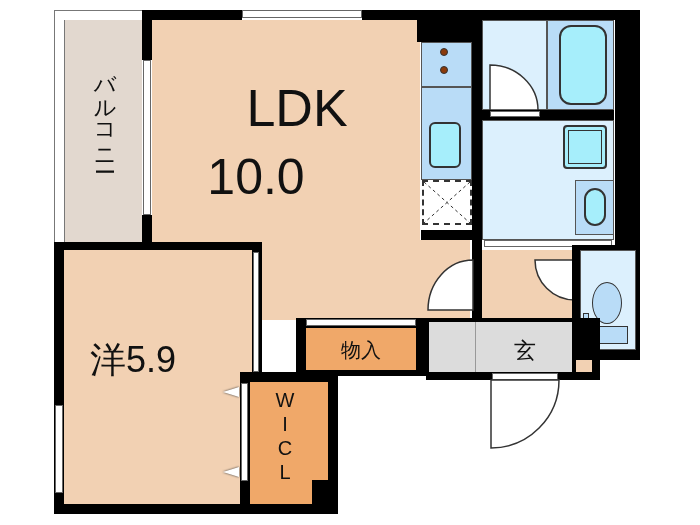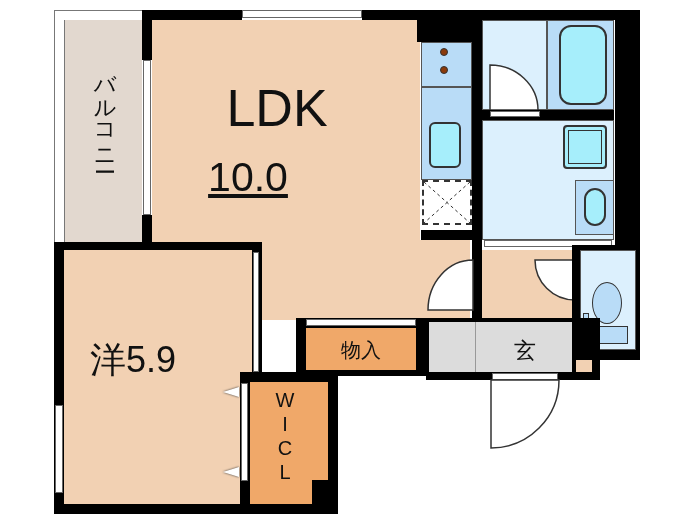--- a/index.html
+++ b/index.html
@@ -27,22 +27,22 @@
 <div class="abs wall" style="left:142px;top:10px;width:100px;height:10px;"></div>
 <div class="abs win" style="left:242px;top:10px;width:120px;height:8px;"></div>
 <div class="abs wall" style="left:362px;top:10px;width:278px;height:10px;"></div>
 <div class="abs wall" style="left:615px;top:10px;width:25px;height:235px;"></div>
 <div class="abs wall" style="left:142px;top:10px;width:10px;height:50px;"></div>
 <div class="abs win" style="left:143px;top:60px;width:8px;height:155px;"></div>
 <div class="abs wall" style="left:142px;top:215px;width:10px;height:32px;"></div>
 
 <div class="abs room" style="left:152px;top:20px;width:268px;height:300px;"></div>
 <div class="abs room" style="left:262px;top:240px;width:208px;height:80px;"></div>
-<div class="abs label" style="left:192px;top:80px;width:170px;font-size:52px;line-height:56px;">LDK</div>
-<div class="abs label" style="left:188px;top:150px;width:120px;font-size:41px;line-height:54px;text-decoration:underline;">10.0</div>
+<div class="abs label" style="left:212px;top:80px;width:170px;font-size:52px;line-height:56px;">LDK</div>
+<div class="abs label" style="left:196px;top:150px;width:120px;font-size:50px;line-height:54px;">10.0</div>
 
 <div class="abs wall" style="left:417px;top:20px;width:58px;height:22px;"></div>
 <div class="abs wetdark" style="left:421px;top:42px;width:51px;height:45px;border:1px solid #555;"></div>
 <div class="abs" style="left:440px;top:48px;width:8px;height:8px;border-radius:50%;background:#8b3a0a;border:1px solid #333;"></div>
 <div class="abs" style="left:440px;top:66px;width:8px;height:8px;border-radius:50%;background:#8b3a0a;border:1px solid #333;"></div>
 <div class="abs wetdark" style="left:421px;top:87px;width:51px;height:93px;border:1px solid #555;"></div>
 <div class="abs fixture" style="left:429px;top:122px;width:32px;height:46px;border-radius:6px;"></div>
 <div class="abs" style="left:422px;top:180px;width:50px;height:45px;border:2px dashed #333;">
   <svg width="46" height="41">
       <line x1="0" y1="0" x2="46" y2="41" stroke="#333" stroke-dasharray="3,3"></line>

